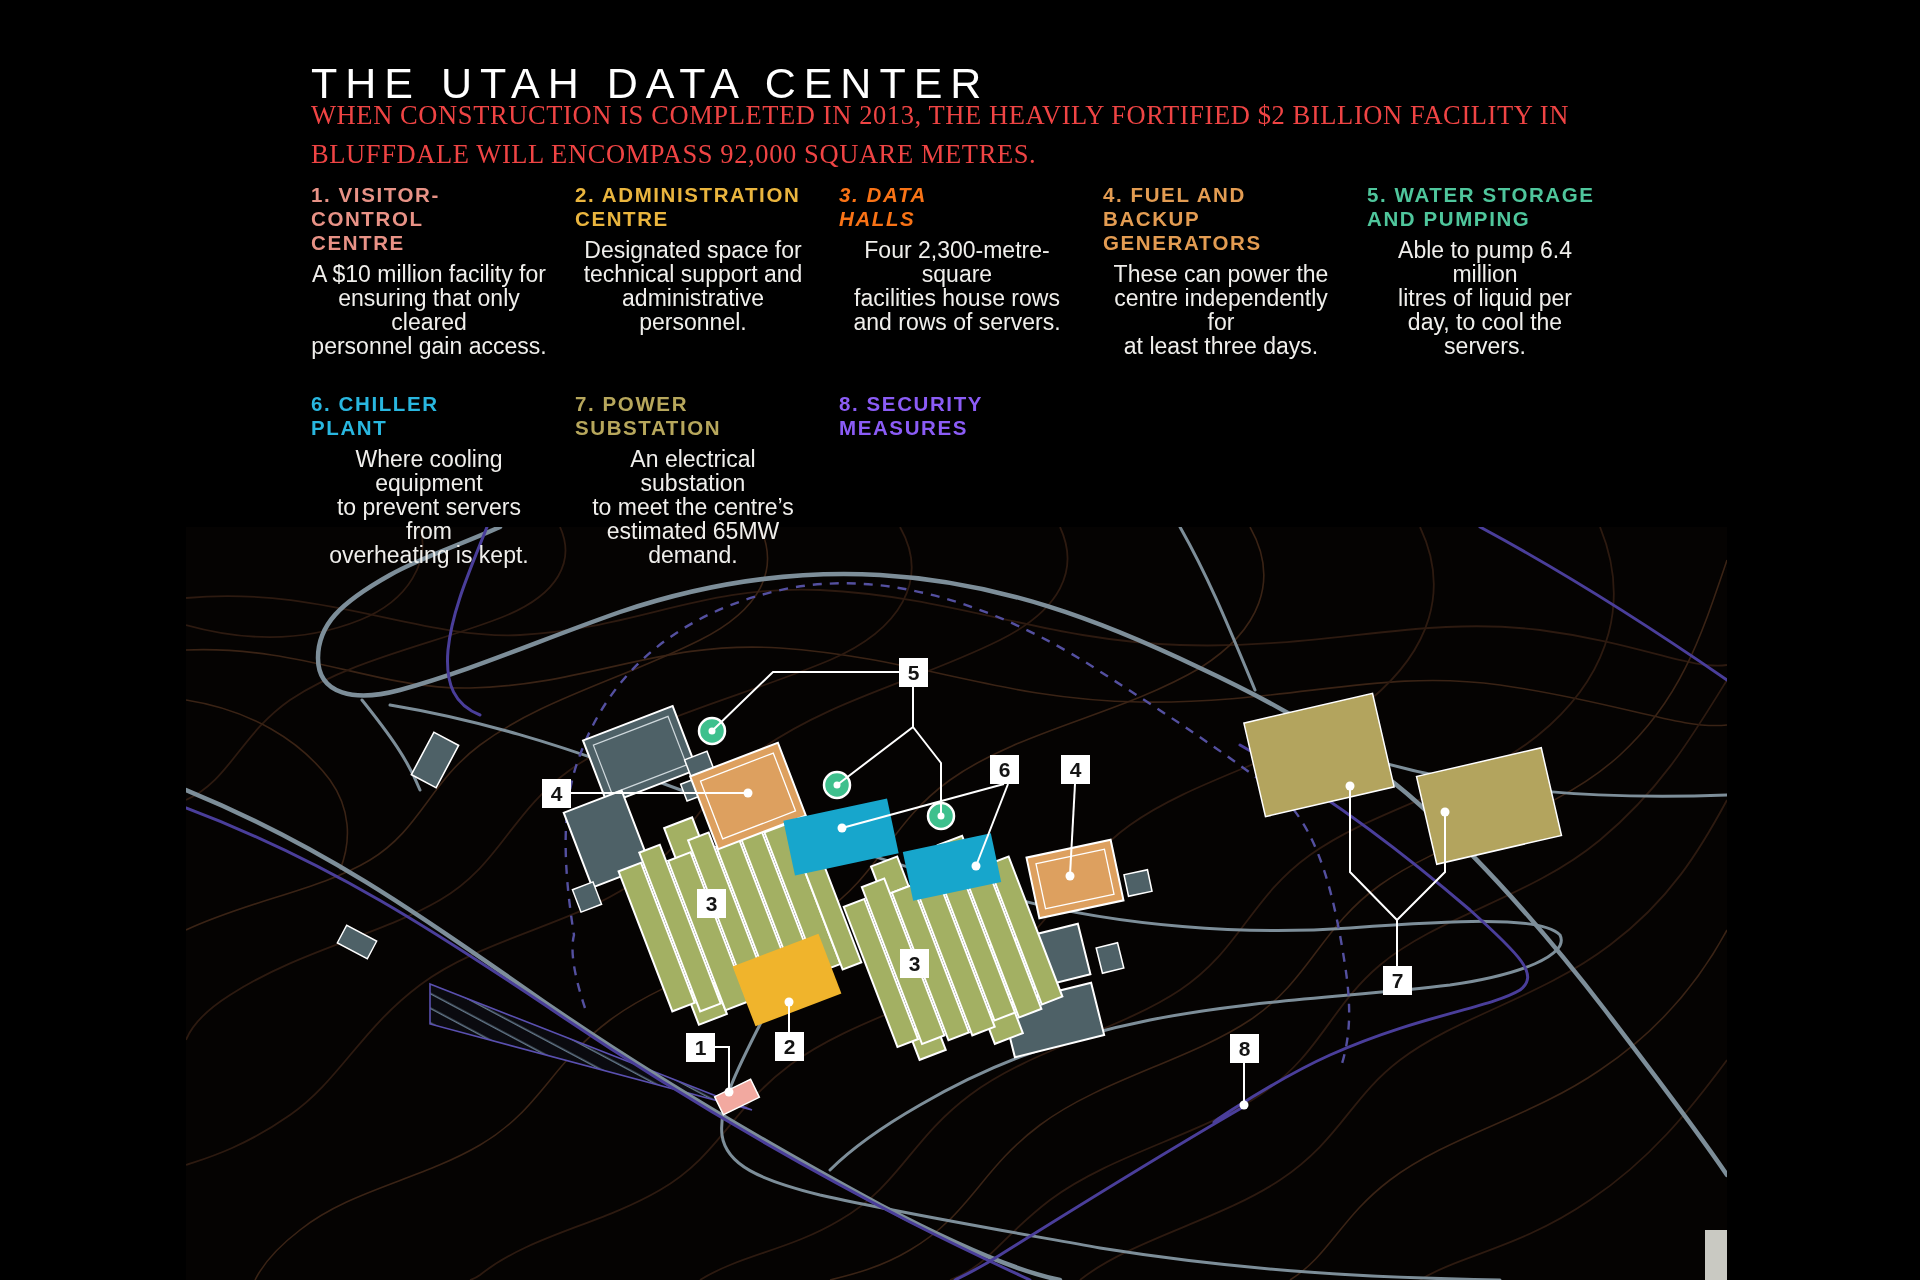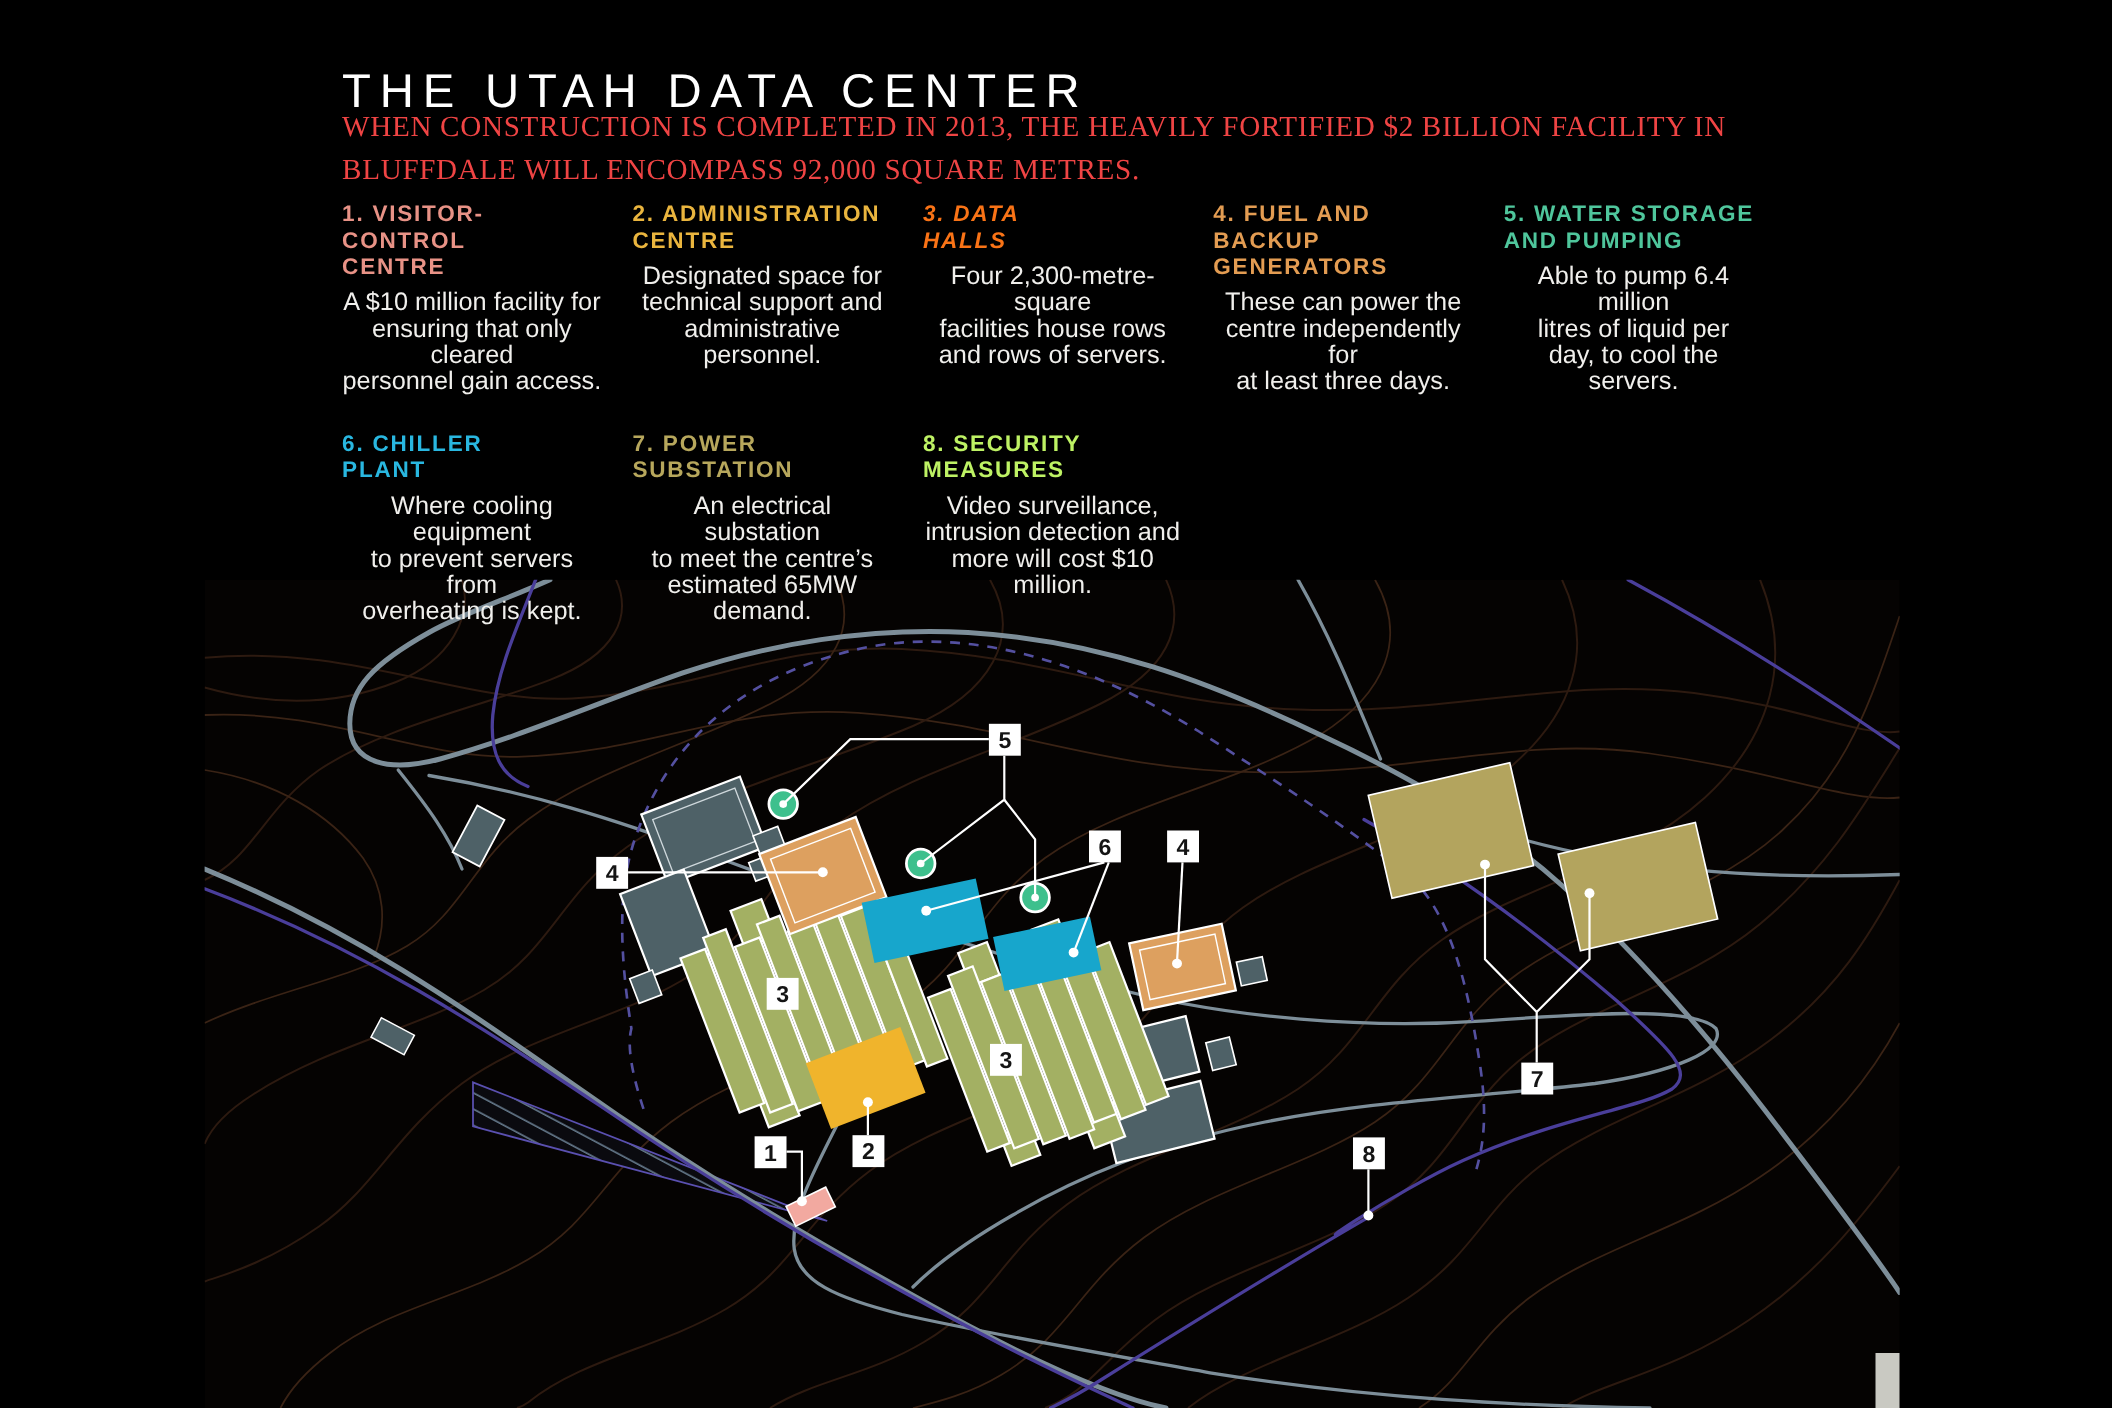--- a/index.html
+++ b/index.html
@@ -320,21 +320,18 @@
 overheating is kept.</div>
     </div>
     <div class="legend-item">
       <div class="legend-heading" style="color: rgb(183, 167, 92);">7. POWER
 SUBSTATION</div>
       <div class="legend-body">An electrical substation
 to meet the centre’s
 estimated 65MW demand.</div>
     </div>
     <div class="legend-item">
-      <div class="legend-heading" style="color: #bef264;">8. SECURITY
+      <div class="legend-heading" style="color: #8b5cf6;">8. SECURITY
 MEASURES</div>
-      <div class="legend-body">Video surveillance,
-intrusion detection and
-more will cost $10 million.</div>
     </div>
   </div>
 
 </div>
 
 </body></html>

